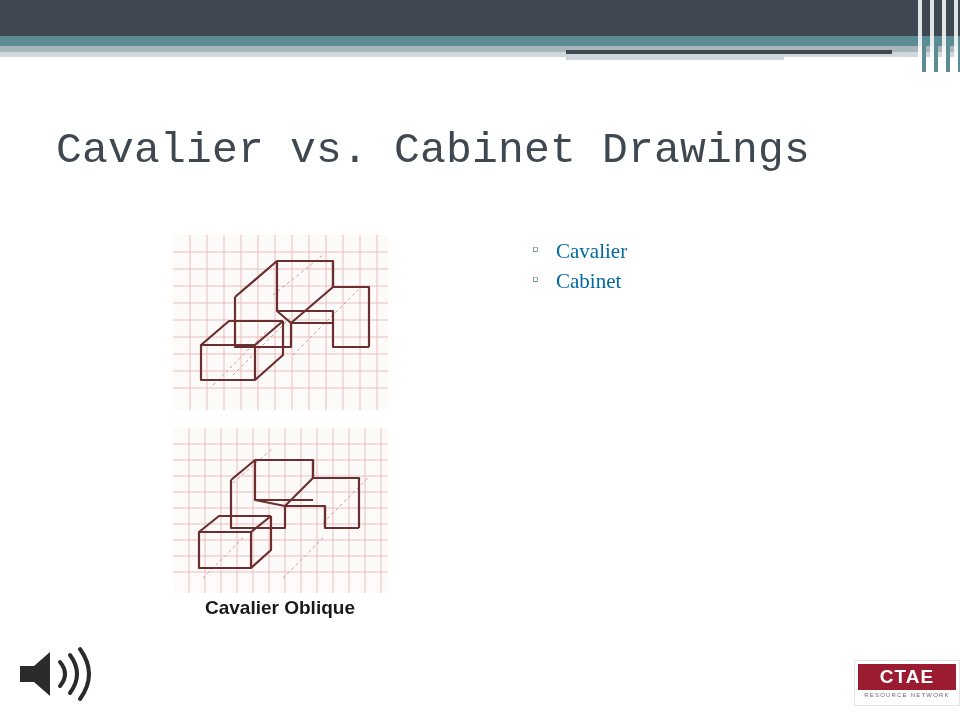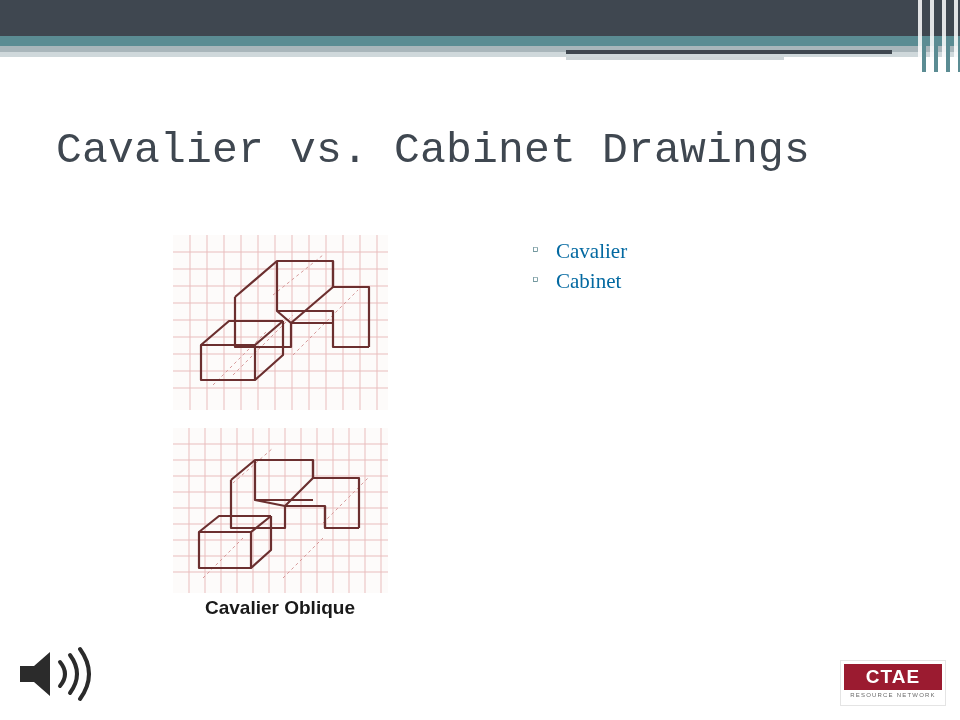--- a/index.html
+++ b/index.html
@@ -167,21 +167,21 @@
     position: absolute;
     left: 14px;
     bottom: 16px;
     width: 80px;
     height: 60px;
   }
 
   
   .logo {
     position: absolute;
-    right: 14px;
+    right: 0;
     bottom: 14px;
     width: 104px;
     height: 44px;
     background: #ffffff;
     border: 1px solid #e4e4e4;
   }
   .logo-bar {
     position: absolute;
     left: 3px; top: 3px;
     width: 98px;

